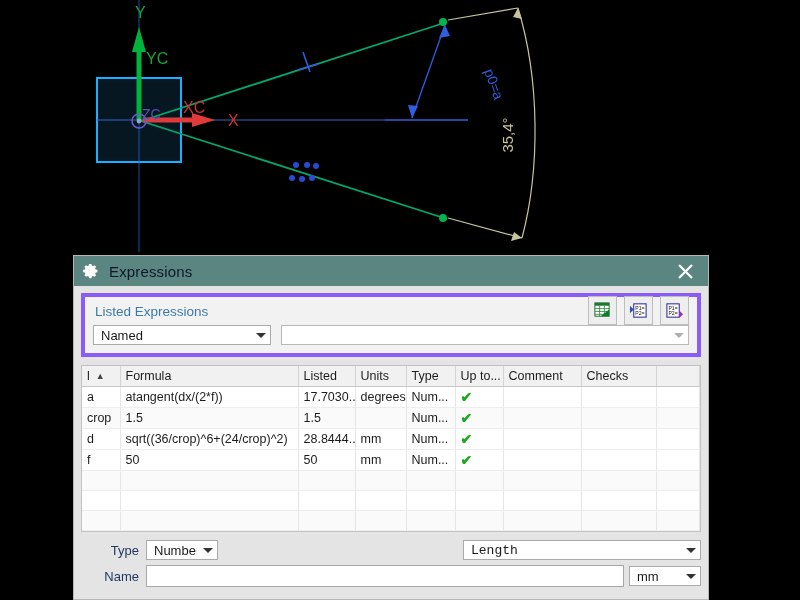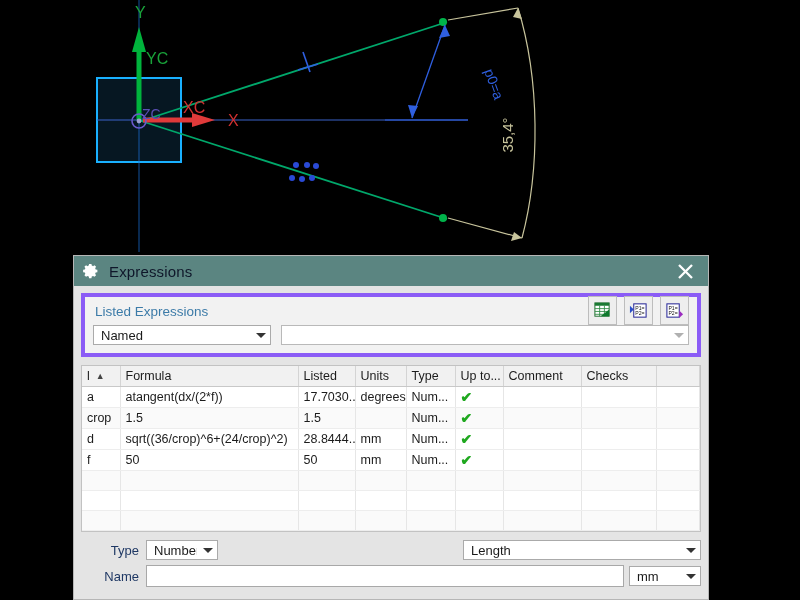--- a/index.html
+++ b/index.html
@@ -78,21 +78,21 @@
   tr.alt td{background:#fafafa;}
   td.chk{text-align:left;padding-left:6px;}
   .sorticon{display:inline-block;margin-left:6px;font-size:9px;color:#444;vertical-align:1px;}
 
   
   .form{margin:0;padding:8px 7px 0 7px;flex:1 1 auto;}
   .frow{display:flex;align-items:center;margin-bottom:5px;}
   .flabel{width:58px;text-align:right;padding-right:7px;font-size:13px;color:#1f3864;flex:0 0 auto;}
   .sel.small{width:72px;}
   .spacer{flex:1 1 auto;}
-  .sel.length{width:238px;}
+  .sel.length{width:238px;font-family:Liberation Mono, monospace;}
   .txtin{
     height:22px;background:#ffffff;border:1px solid #a8a8a8;box-sizing:border-box;
     font-size:13px;padding:0 5px;color:#111;line-height:20px;
   }
   .sel.unit{width:72px;margin-left:5px;}
 </style>
 </head>
 <body>
 
 <div id="viewport">

